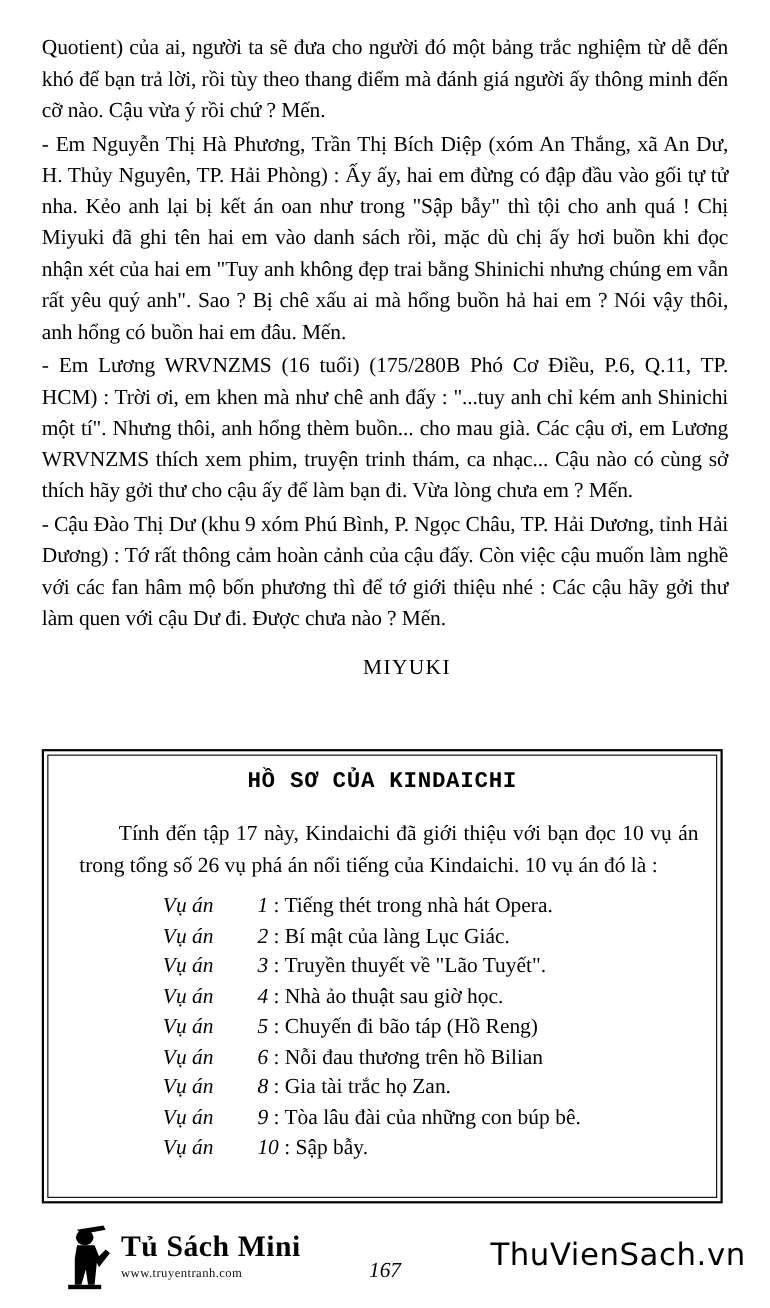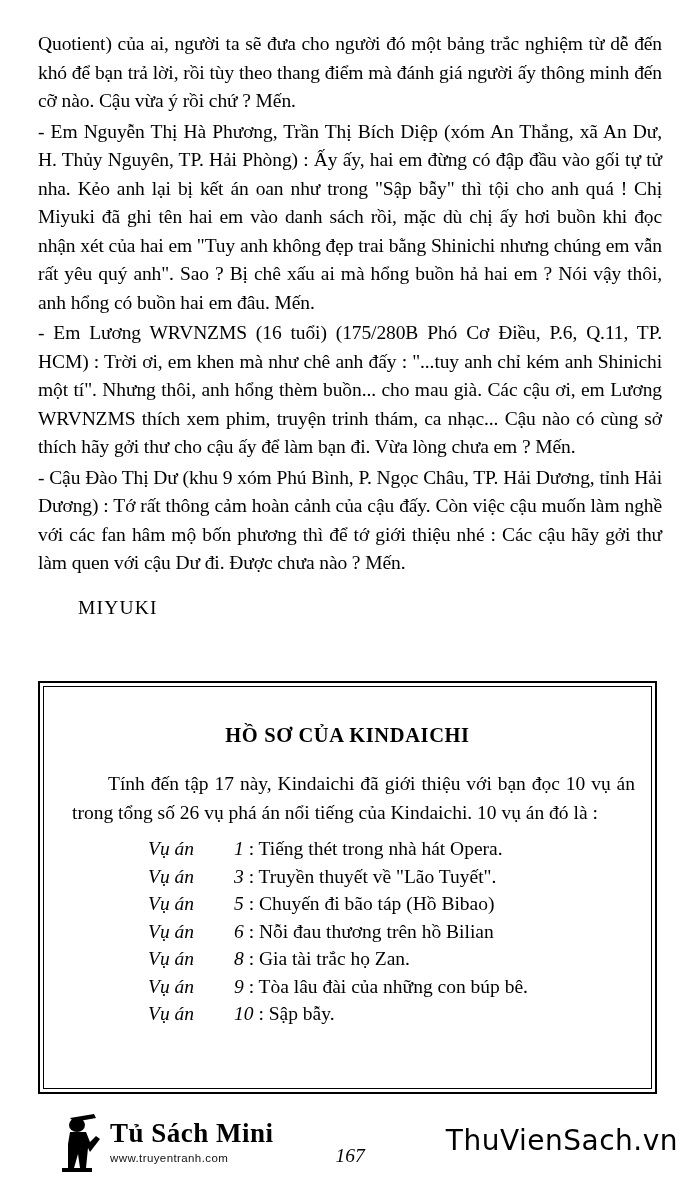--- a/index.html
+++ b/index.html
@@ -53,21 +53,22 @@
     position: absolute;
     left: 3px; top: 3px; right: 3px; bottom: 3px;
     border: 1px solid #000;
     box-sizing: border-box;
   }
   .box-title {
     text-align: center;
     font-size: 20.5px;
     font-weight: bold;
     letter-spacing: 0.6px;
-    margin-top: 37px;
+    margin-top: 12px;
+    font-family: Liberation Mono, monospace;
   }
   .box-para {
     margin: 22px 16px 0 28px;
     font-size: 19.5px;
     line-height: 29px;
     text-align: justify;
     text-indent: 36px;
   }
   .case-list {
     margin: 8px 0 4px 0;
@@ -82,20 +83,21 @@
   }
   .case-label {
     font-style: italic;
     display: inline-block;
     width: 86px;
   }
   .case-num {
     font-style: italic;
   }
   .sign {
+    text-align: center;
     font-size: 19.5px;
     letter-spacing: 1.2px;
     padding-left: 40px;
   }
   
   .footer {
     position: absolute;
     left: 0;
     top: 1100px;
     width: 700px;
@@ -115,21 +117,21 @@
     font-size: 27px;
     font-weight: bold;
     font-family: Liberation Serif, serif;
     letter-spacing: 0.5px;
   }
   .brand-url {
     position: absolute;
     left: 62px;
     top: 44px;
     font-size: 11.5px;
-    font-family: Liberation Sans, sans-serif;
+    font-family: Liberation Serif, serif;
     letter-spacing: 0.4px;
     color: #111;
   }
   .brand-figure {
     position: absolute;
     left: 8px;
     top: 4px;
     width: 52px;
     height: 62px;
   }
@@ -165,22 +167,24 @@
     <p class="para">- Cậu Đào Thị Dư (khu 9 xóm Phú Bình, P. Ngọc Châu, TP. Hải Dương, tỉnh Hải Dương) : Tớ rất thông cảm hoàn cảnh của cậu đấy. Còn việc cậu muốn làm nghề với các fan hâm mộ bốn phương thì để tớ giới thiệu nhé : Các cậu hãy gởi thư làm quen với cậu Dư đi. Được chưa nào ? Mến.</p>
     <p class="sign">MIYUKI</p>
   </div>
 
   <div class="box">
     <div class="box-inner">
       <div class="box-title">HỒ SƠ CỦA KINDAICHI</div>
       <div class="box-para">Tính đến tập 17 này, Kindaichi đã giới thiệu với bạn đọc 10 vụ án trong tổng số 26 vụ phá án nổi tiếng của Kindaichi. 10 vụ án đó là :</div>
       <ul class="case-list">
         <li><span class="case-label">Vụ án</span><span class="case-num">1</span>&nbsp;<span>: Tiếng thét trong nhà hát Opera.</span></li>
+        <li><span class="case-label">Vụ án</span><span class="case-num">2</span>&nbsp;<span>: Bí mật của làng Lục Giác.</span></li>
         <li><span class="case-label">Vụ án</span><span class="case-num">3</span>&nbsp;<span>: Truyền thuyết về "Lão Tuyết".</span></li>
-        <li><span class="case-label">Vụ án</span><span class="case-num">5</span>&nbsp;<span>: Chuyến đi bão táp (Hồ Bibao)</span></li>
+        <li><span class="case-label">Vụ án</span><span class="case-num">4</span>&nbsp;<span>: Nhà ảo thuật sau giờ học.</span></li>
+        <li><span class="case-label">Vụ án</span><span class="case-num">5</span>&nbsp;<span>: Chuyến đi bão táp (Hồ Reng)</span></li>
         <li><span class="case-label">Vụ án</span><span class="case-num">6</span>&nbsp;<span>: Nỗi đau thương trên hồ Bilian</span></li>
         <li><span class="case-label">Vụ án</span><span class="case-num">8</span>&nbsp;<span>: Gia tài trắc họ Zan.</span></li>
         <li><span class="case-label">Vụ án</span><span class="case-num">9</span>&nbsp;<span>: Tòa lâu đài của những con búp bê.</span></li>
         <li><span class="case-label">Vụ án</span><span class="case-num">10</span>&nbsp;<span>: Sập bẫy.</span></li>
       </ul>
     </div>
   </div>
 
   <div class="footer">
     <div class="brand">

